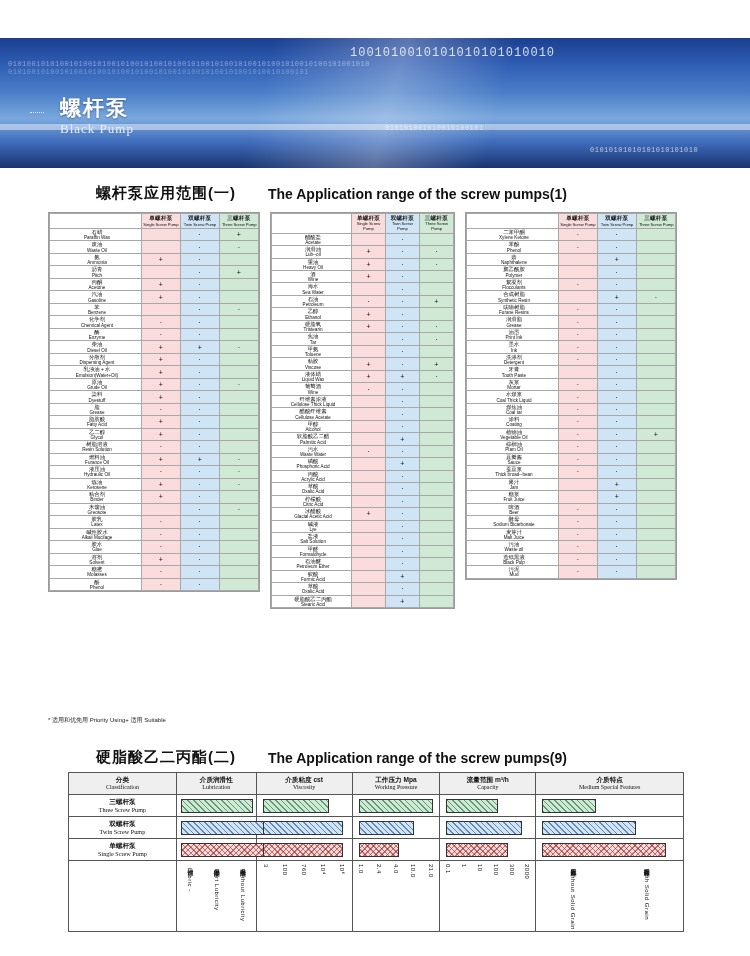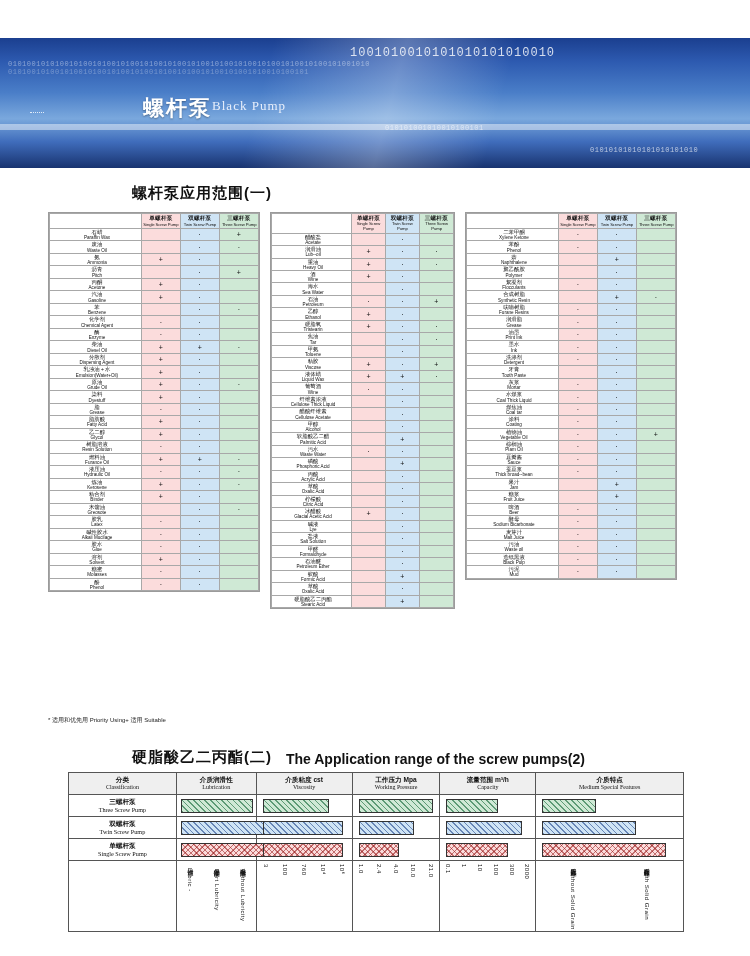--- a/index.html
+++ b/index.html
@@ -43,21 +43,21 @@
   .bin-a { left: 8px; top: 22px; font-size: 7px; color: rgba(255,255,255,0.42); }
   .bin-b { left: 350px; top: 8px; font-size: 12px; color: rgba(255,255,255,0.80); letter-spacing:1px; }
   .bin-c { left: 385px; top: 86px; font-size: 7px; color: rgba(255,255,255,0.55); }
   .bin-d { left: 590px; top: 108px; font-size: 7px; color: rgba(255,255,255,0.65); }
   .bin-e { left: 8px; top: 30px; font-size: 7px; color: rgba(255,255,255,0.30); }
 
   .title-plate {
     position: absolute;
     left: 36px; top: 58px;
     width: 250px; height: 62px;
-    display: flex; justify-content: flex-end;
+    display: flex; flex-direction: column; justify-content: flex-start;
     padding-left: 24px;
   }
   .title-cn {
     color: #ffffff;
     font-size: 21px;
     font-weight: bold;
     letter-spacing: 2px;
     line-height: 1.1;
     text-shadow: 0 1px 2px rgba(0,0,0,0.35);
   }
@@ -70,23 +70,22 @@
   }
   .plate-dots {
     position:absolute; left: 30px; top: 74px; width: 14px; height: 1px;
     border-top: 1px dotted rgba(255,255,255,0.8);
   }
 
   
   .sec-head {
     position: absolute;
     display: flex;
-    align-items: flex-end;
-    gap: 14px;
-    margin-left: 36px;
+    align-items: center;
+    gap: 32px;
   }
   .sec-head .cn {
     font-size: 15px; font-weight: bold; color: #111;
     letter-spacing: 1px;
   }
   .sec-head .en {
     font-size: 14px; font-weight: bold; color: #111;
     font-family: "Liberation Sans", sans-serif;
   }
   #sec1-head { left: 96px; top: 184px; }
@@ -250,20 +249,21 @@
     <div class="sheen"></div>
     <div class="plate-dots"></div>
     <div class="title-plate">
       <div class="title-cn">螺杆泵</div>
       <div class="title-en">Black Pump</div>
     </div>
   </div>
 
   <div class="sec-head" id="sec1-head">
     <span class="cn">螺杆泵应用范围(一)</span>
+    <span class="en">The Application range of the screw pumps(1)</span>
   </div>
 
   <div class="tblock" id="tblock-0">
       <table class="appt">
         <thead>
           <tr>
             <td class="hd-blank col-name"></td>
             <td class="hd hd1 c1">
               <span class="hd-cn">单螺杆泵</span>
               <span class="hd-en">Single Screw Pump</span>
@@ -1109,21 +1109,21 @@
             <td class="c3"><span class="mark"></span></td>
           </tr>
         </tbody>
       </table>
     </div>
 
   <div class="footnote">* 适用和优先用 Priority Using+ 适用 Suitable</div>
 
   <div class="sec-head" id="sec2-head">
     <span class="cn">硬脂酸乙二丙酯(二)</span>
-    <span class="en">The Application range of the screw pumps(2)</span>
+    <span class="en">The Application range of the screw pumps(9)</span>
   </div>
 
   <div id="sec2-table">
     <div class="s2head" id="s2-header">
         <div class="hcell" style="width: 108px;">
           <span class="h-cn">分类</span>
           <span class="h-en">Classification</span>
         </div>
         <div class="hcell" style="width: 80px;">
           <span class="h-cn">介质润滑性</span>

